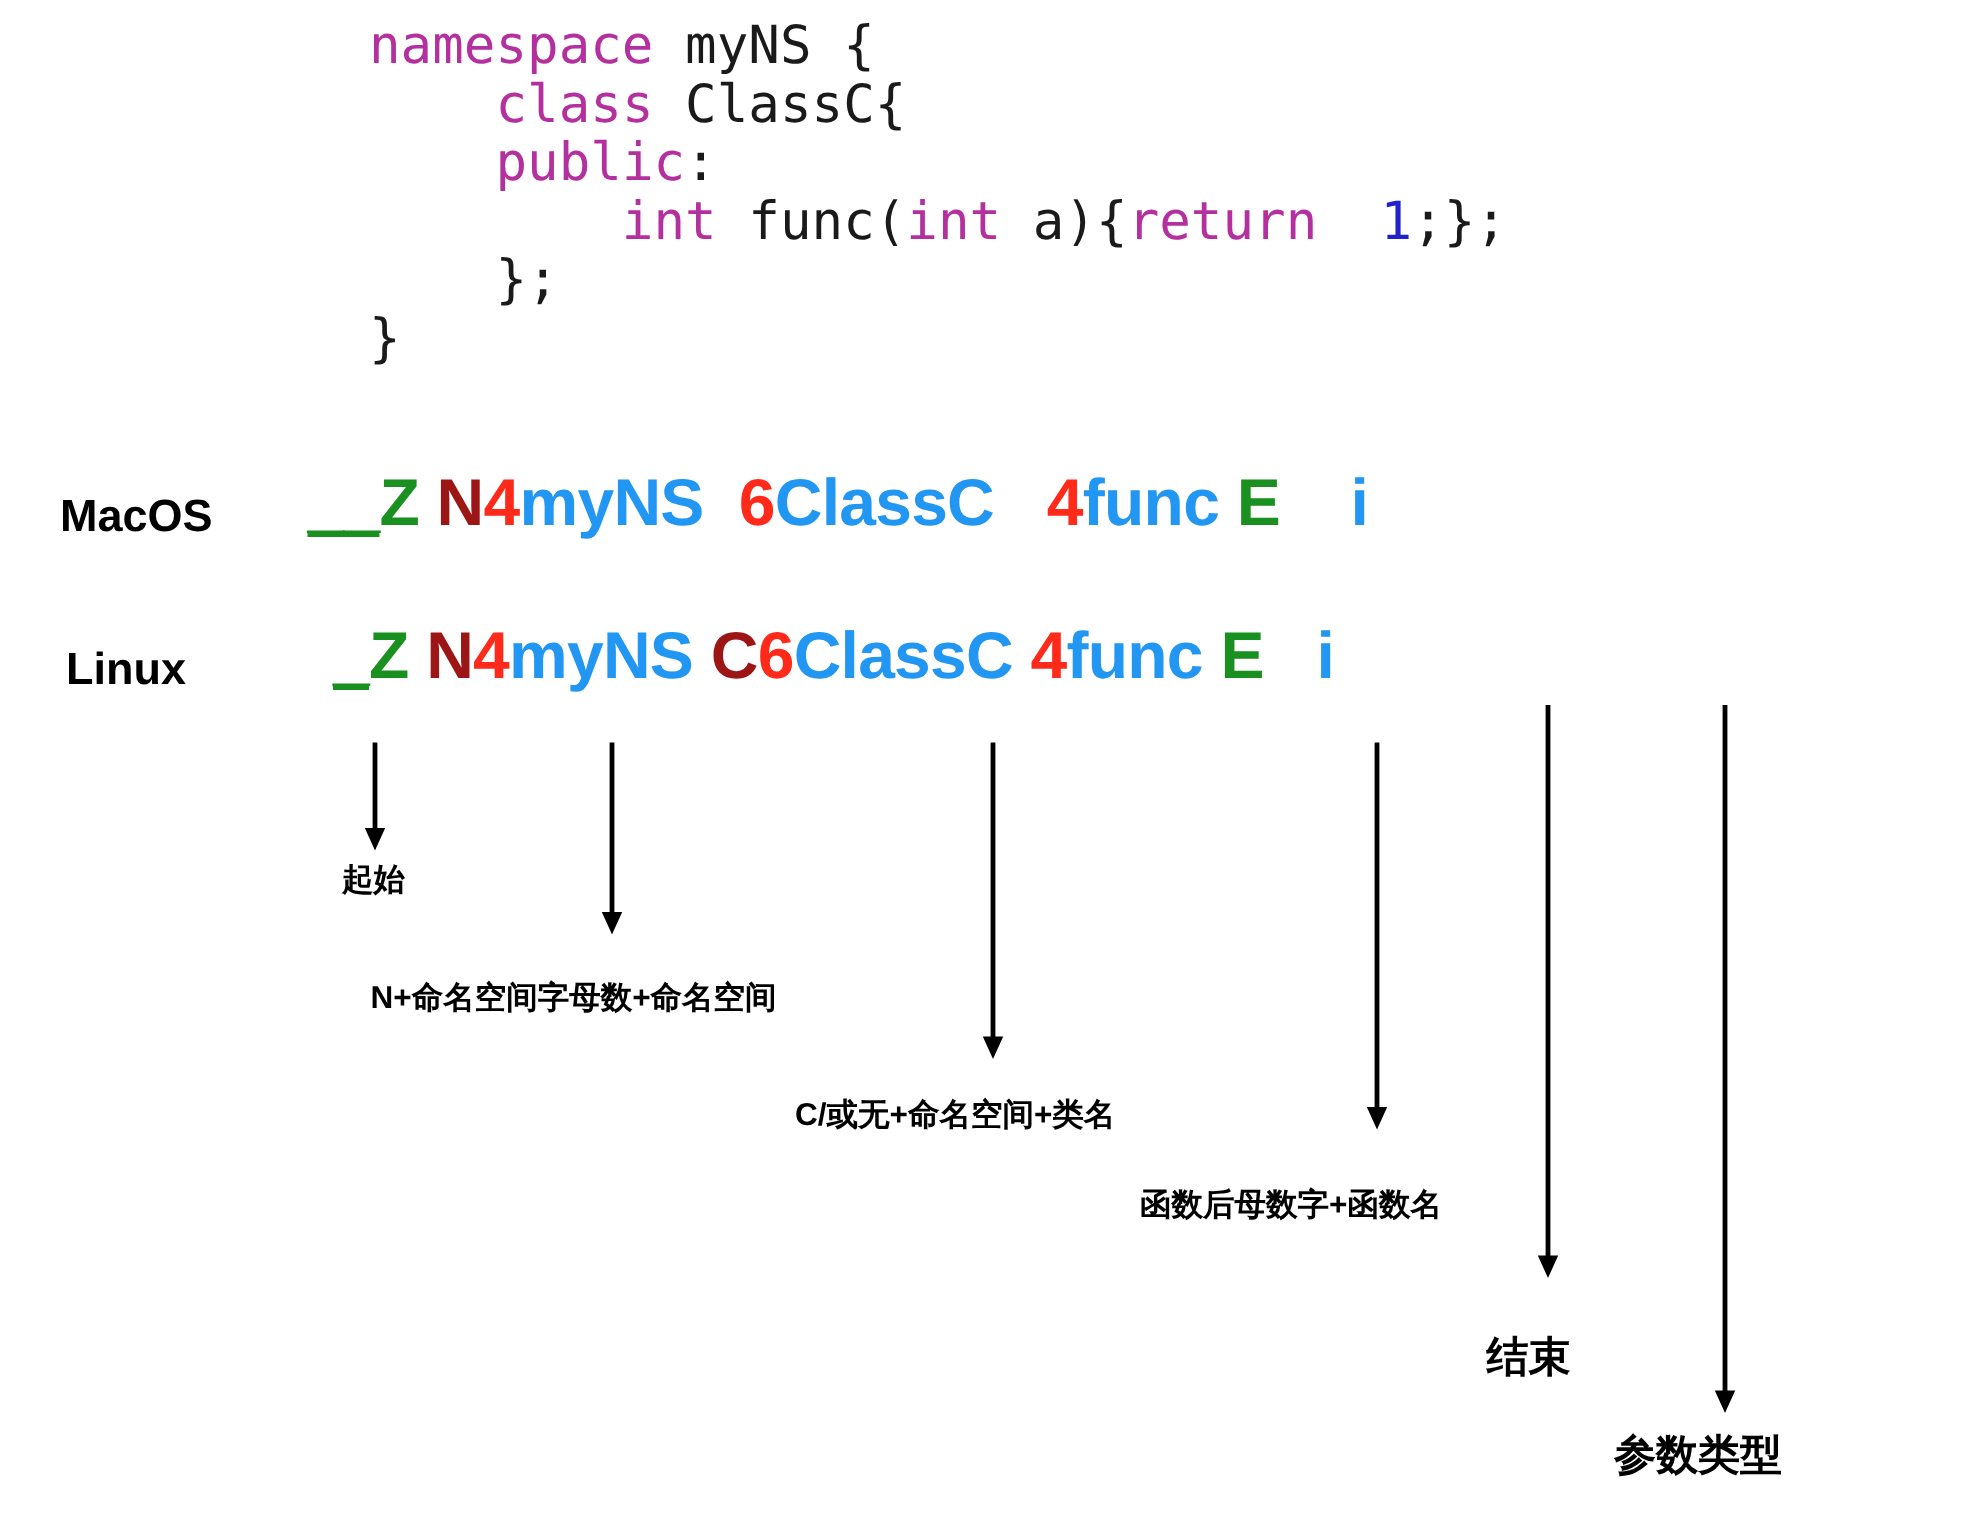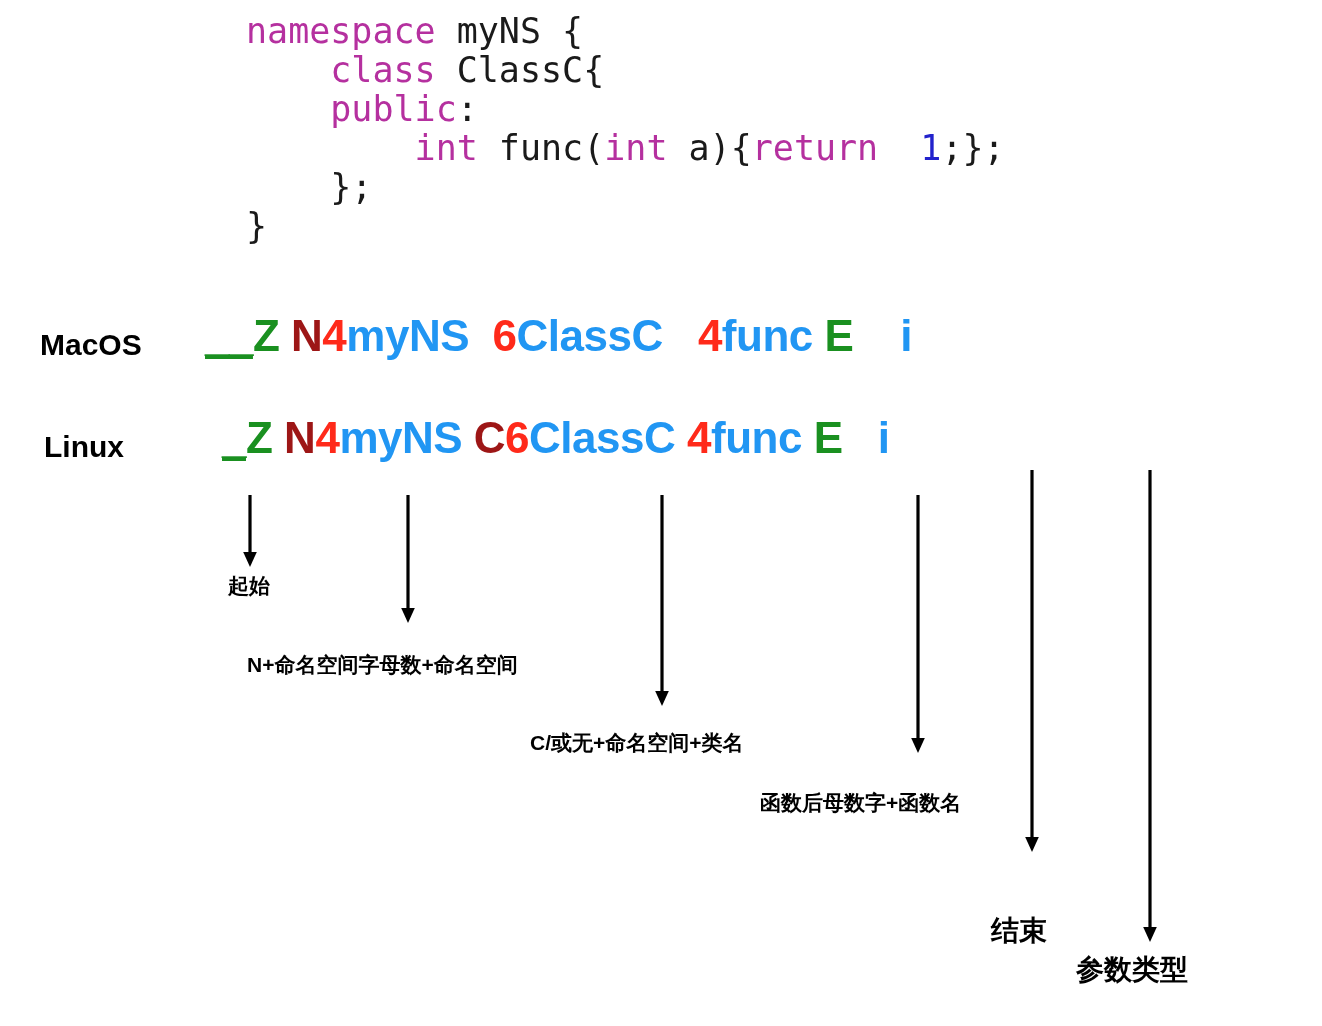--- a/index.html
+++ b/index.html
@@ -129,21 +129,21 @@
           <polygon points="11,258 4.2,243 17.8,243" fill="#000"></polygon>
         </svg>
       </div>
       <div class="note" style="left: 760px; top: 789px;">函数后母数字+函数名</div>
       <div class="arrow" style="left: 1021px; top: 470px; height: 382px;">
         <svg width="22" height="382" viewBox="0 0 22 382">
           <line x1="11" y1="0" x2="11" y2="369" stroke="#000" stroke-width="3.2"></line>
           <polygon points="11,382 4.2,367 17.8,367" fill="#000"></polygon>
         </svg>
       </div>
-      <div class="note big" style="left: 991px; top: 886px; margin-top: 26px;">结束</div>
+      <div class="note big" style="left: 991px; top: 886px;">结束</div>
       <div class="arrow" style="left: 1139px; top: 470px; height: 472px;">
         <svg width="22" height="472" viewBox="0 0 22 472">
           <line x1="11" y1="0" x2="11" y2="459" stroke="#000" stroke-width="3.2"></line>
           <polygon points="11,472 4.2,457 17.8,457" fill="#000"></polygon>
         </svg>
       </div>
       <div class="note big" style="left: 1076px; top: 951px;">参数类型</div>
     </div>
 
 

